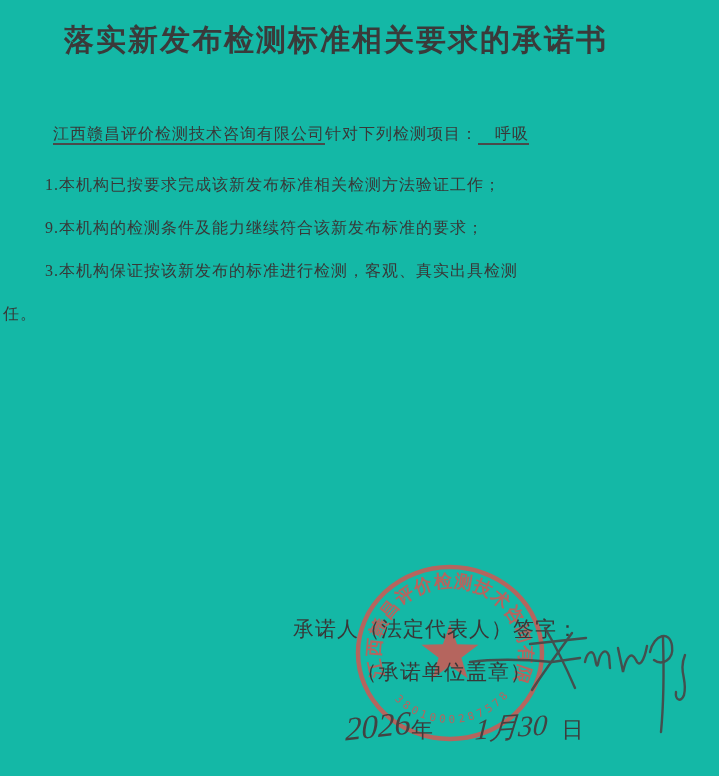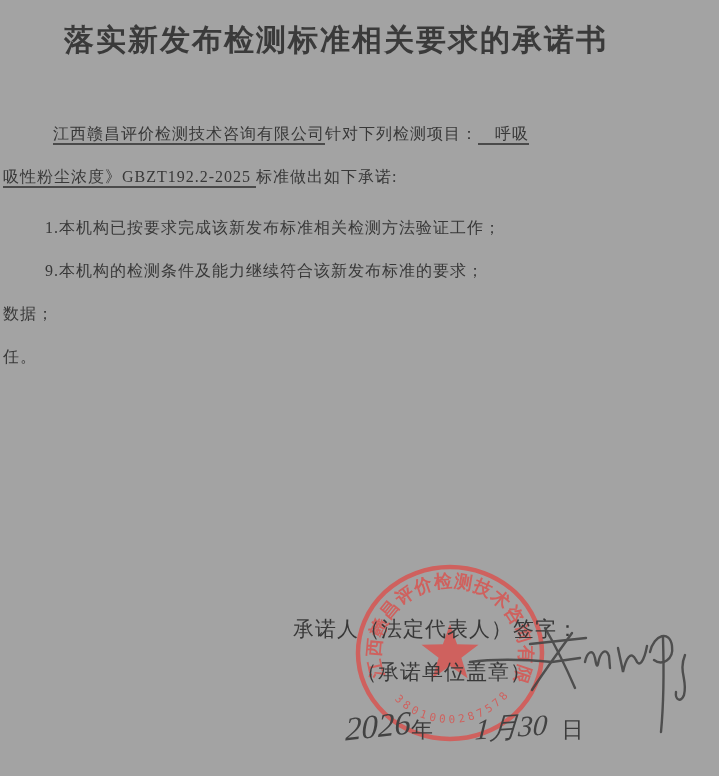--- a/index.html
+++ b/index.html
@@ -1,19 +1,19 @@
 <!DOCTYPE html>
 <html><head>
 <meta charset="utf-8">
 <style>
   html,body{margin:0;padding:0;}
   .page{
     position:relative;
     width:719px;height:776px;
-    background:#a3a3a3;
+    background:#14b8a6;
     overflow:hidden;
     font-family:"Liberation Serif","DejaVu Serif",serif;
     color:#383838;
   }
   .doc-title{
     position:absolute;top:20px;left:0;width:672px;
     text-align:center;
     font-size:30px;font-weight:700;letter-spacing:2px;
     color:#3a3a3a;
   }
@@ -67,24 +67,23 @@
 </style>
 </head>
 <body>
 
 <div class="page">
 
   <div class="doc-title">落实新发布检测标准相关要求的承诺书</div>
 
   <div class="body-text">
     <div class="line indent-para"><span class="u">江西赣昌评价检测技术咨询有限公司</span><span>针对下列检测项目：</span><span class="u">　呼吸</span></div>
-    <div class="line"><span class="u">吸性粉尘浓度》GBZT192.2-2025 </span><span>标准做出如下承诺:</span></div>
     <div class="line indent-item gap-top">1.本机构已按要求完成该新发布标准相关检测方法验证工作；</div>
     <div class="line indent-item">9.本机构的检测条件及能力继续符合该新发布标准的要求；</div>
-    <div class="line">数据；</div>
+    <div class="line indent-item">3.本机构保证按该新发布的标准进行检测，客观、真实出具检测</div>
     <div class="line">任。</div>
   </div>
 
   <div class="sig-line1">承诺人（法定代表人）签字：</div>
   <div class="sig-line2">（承诺单位盖章）</div>
 
   <svg class="seal-svg" width="200" height="190" viewBox="0 0 200 190">
     <g opacity="0.82">
       <ellipse cx="100" cy="95" rx="92" ry="86" fill="none" stroke-width="4.5" stroke="#d9534f"></ellipse>
       <path id="sealArcTop" d="M 34.2,117.6 A 70,66 0 1 1 165.8,117.6" fill="none"></path>

